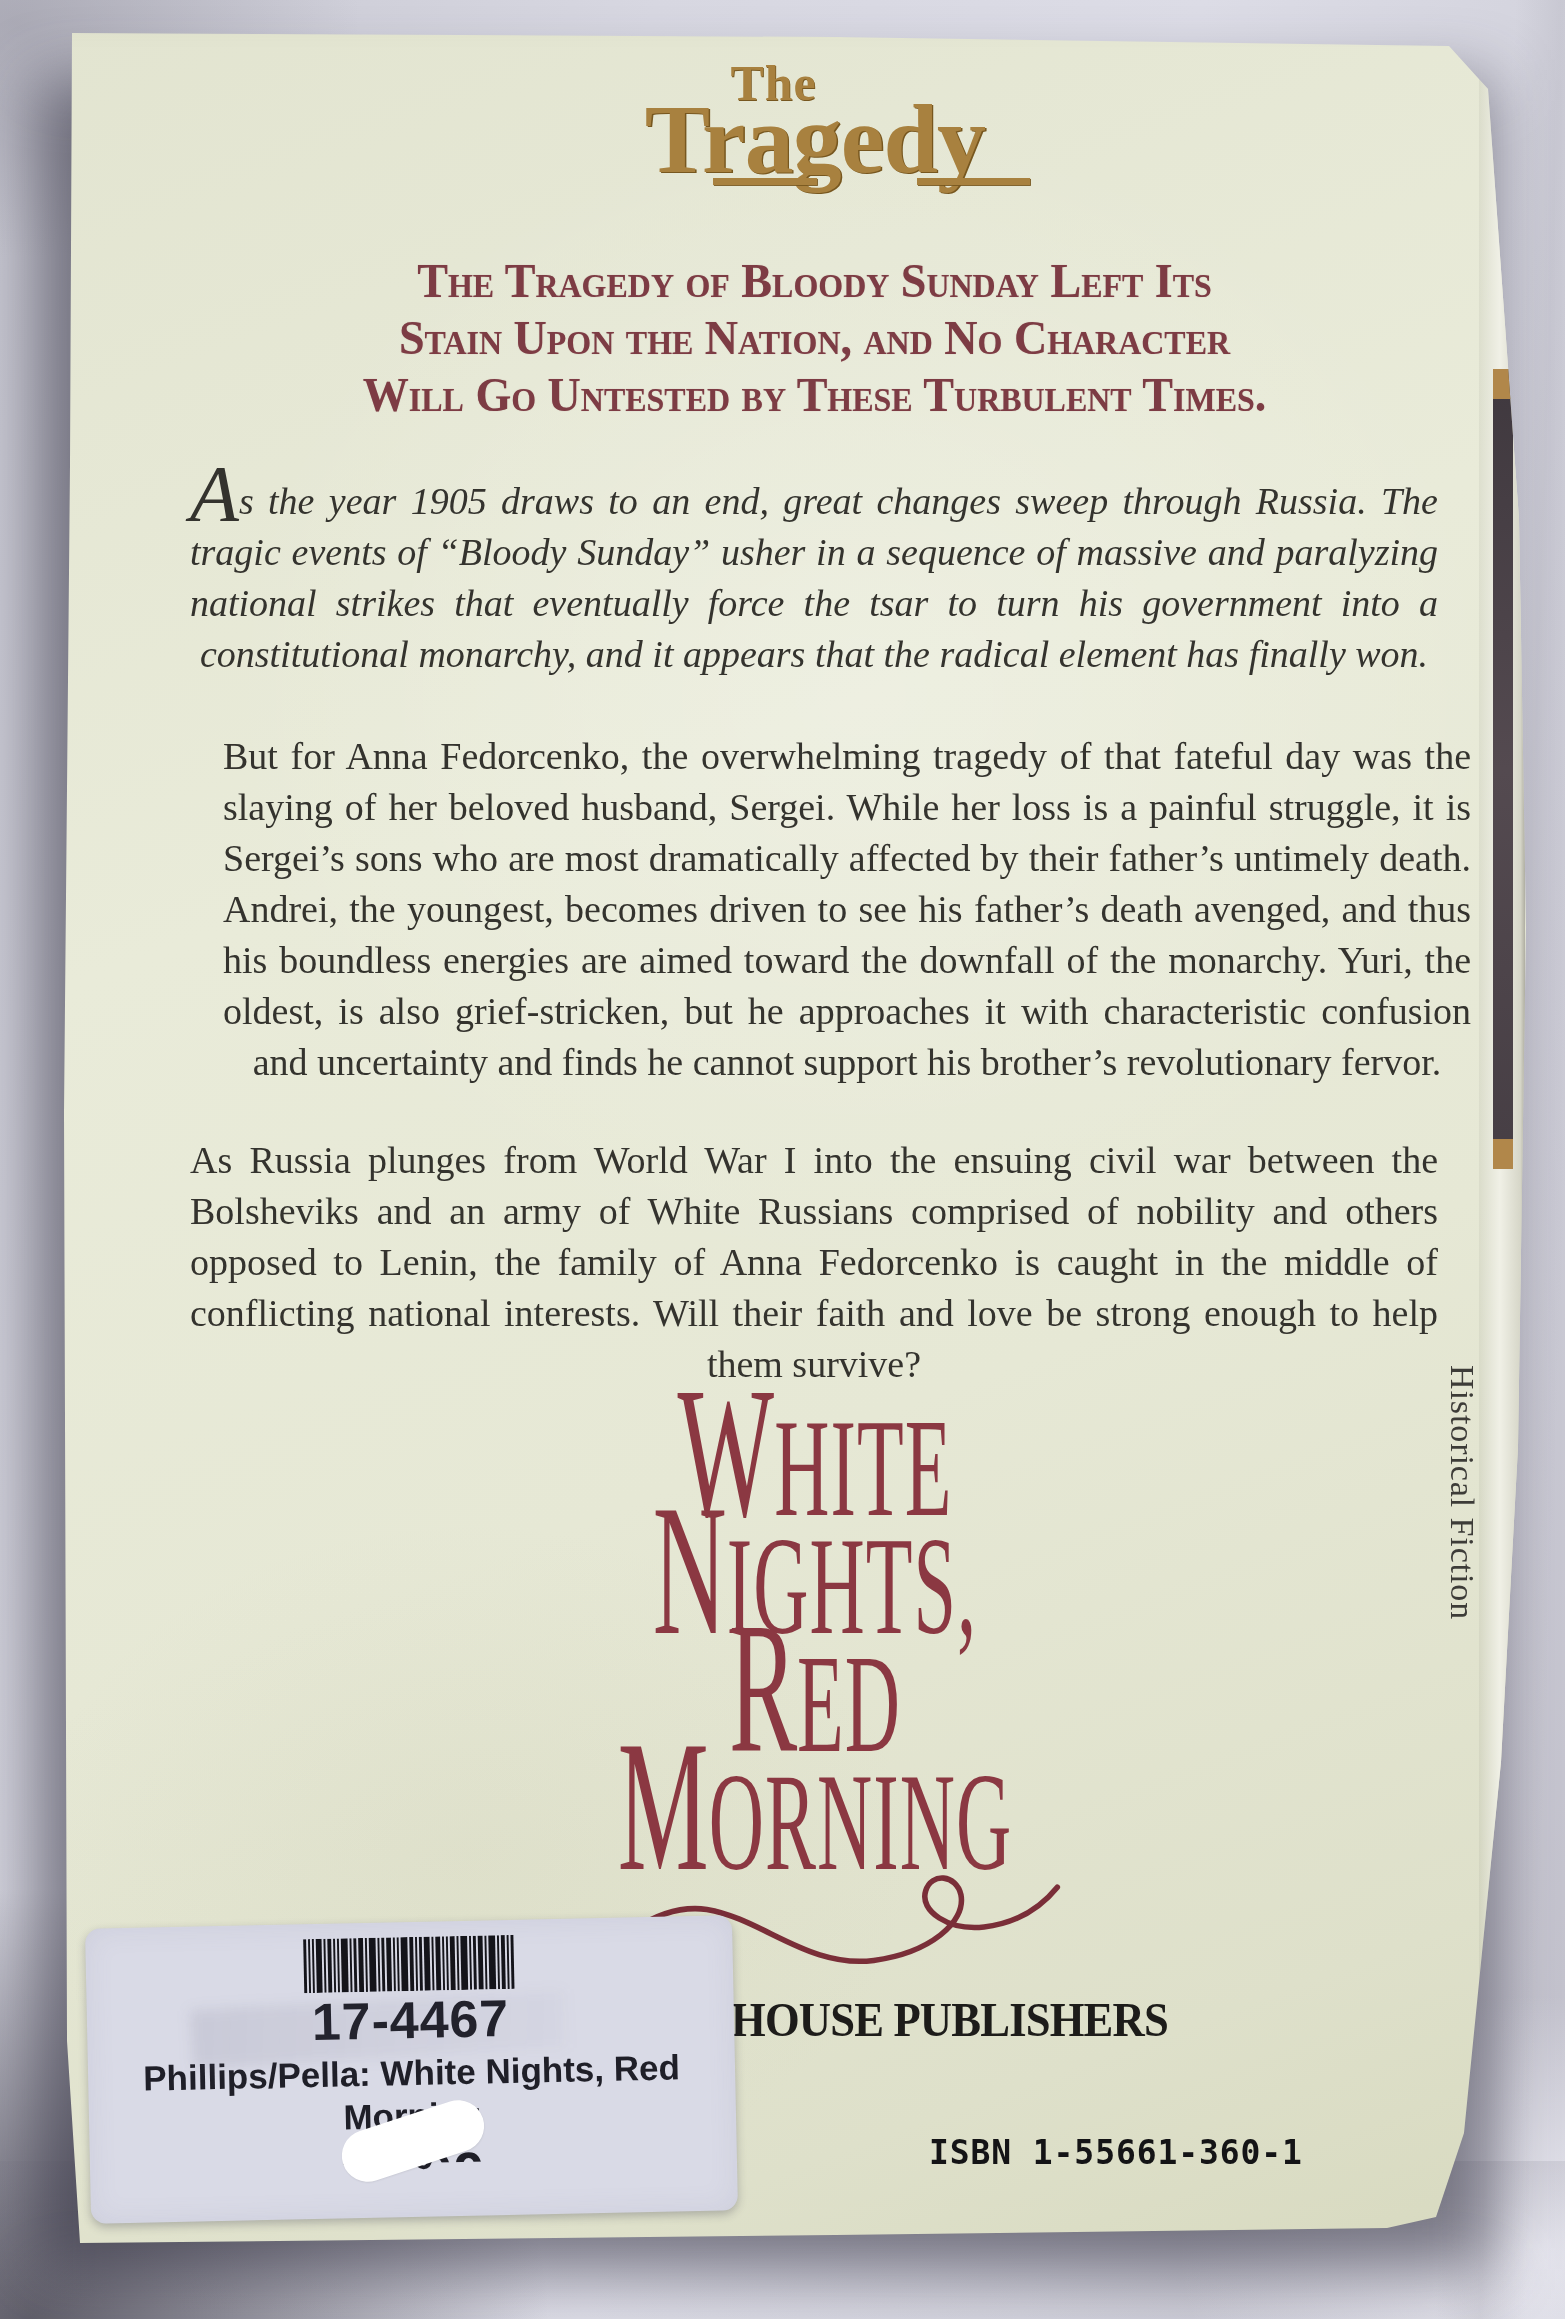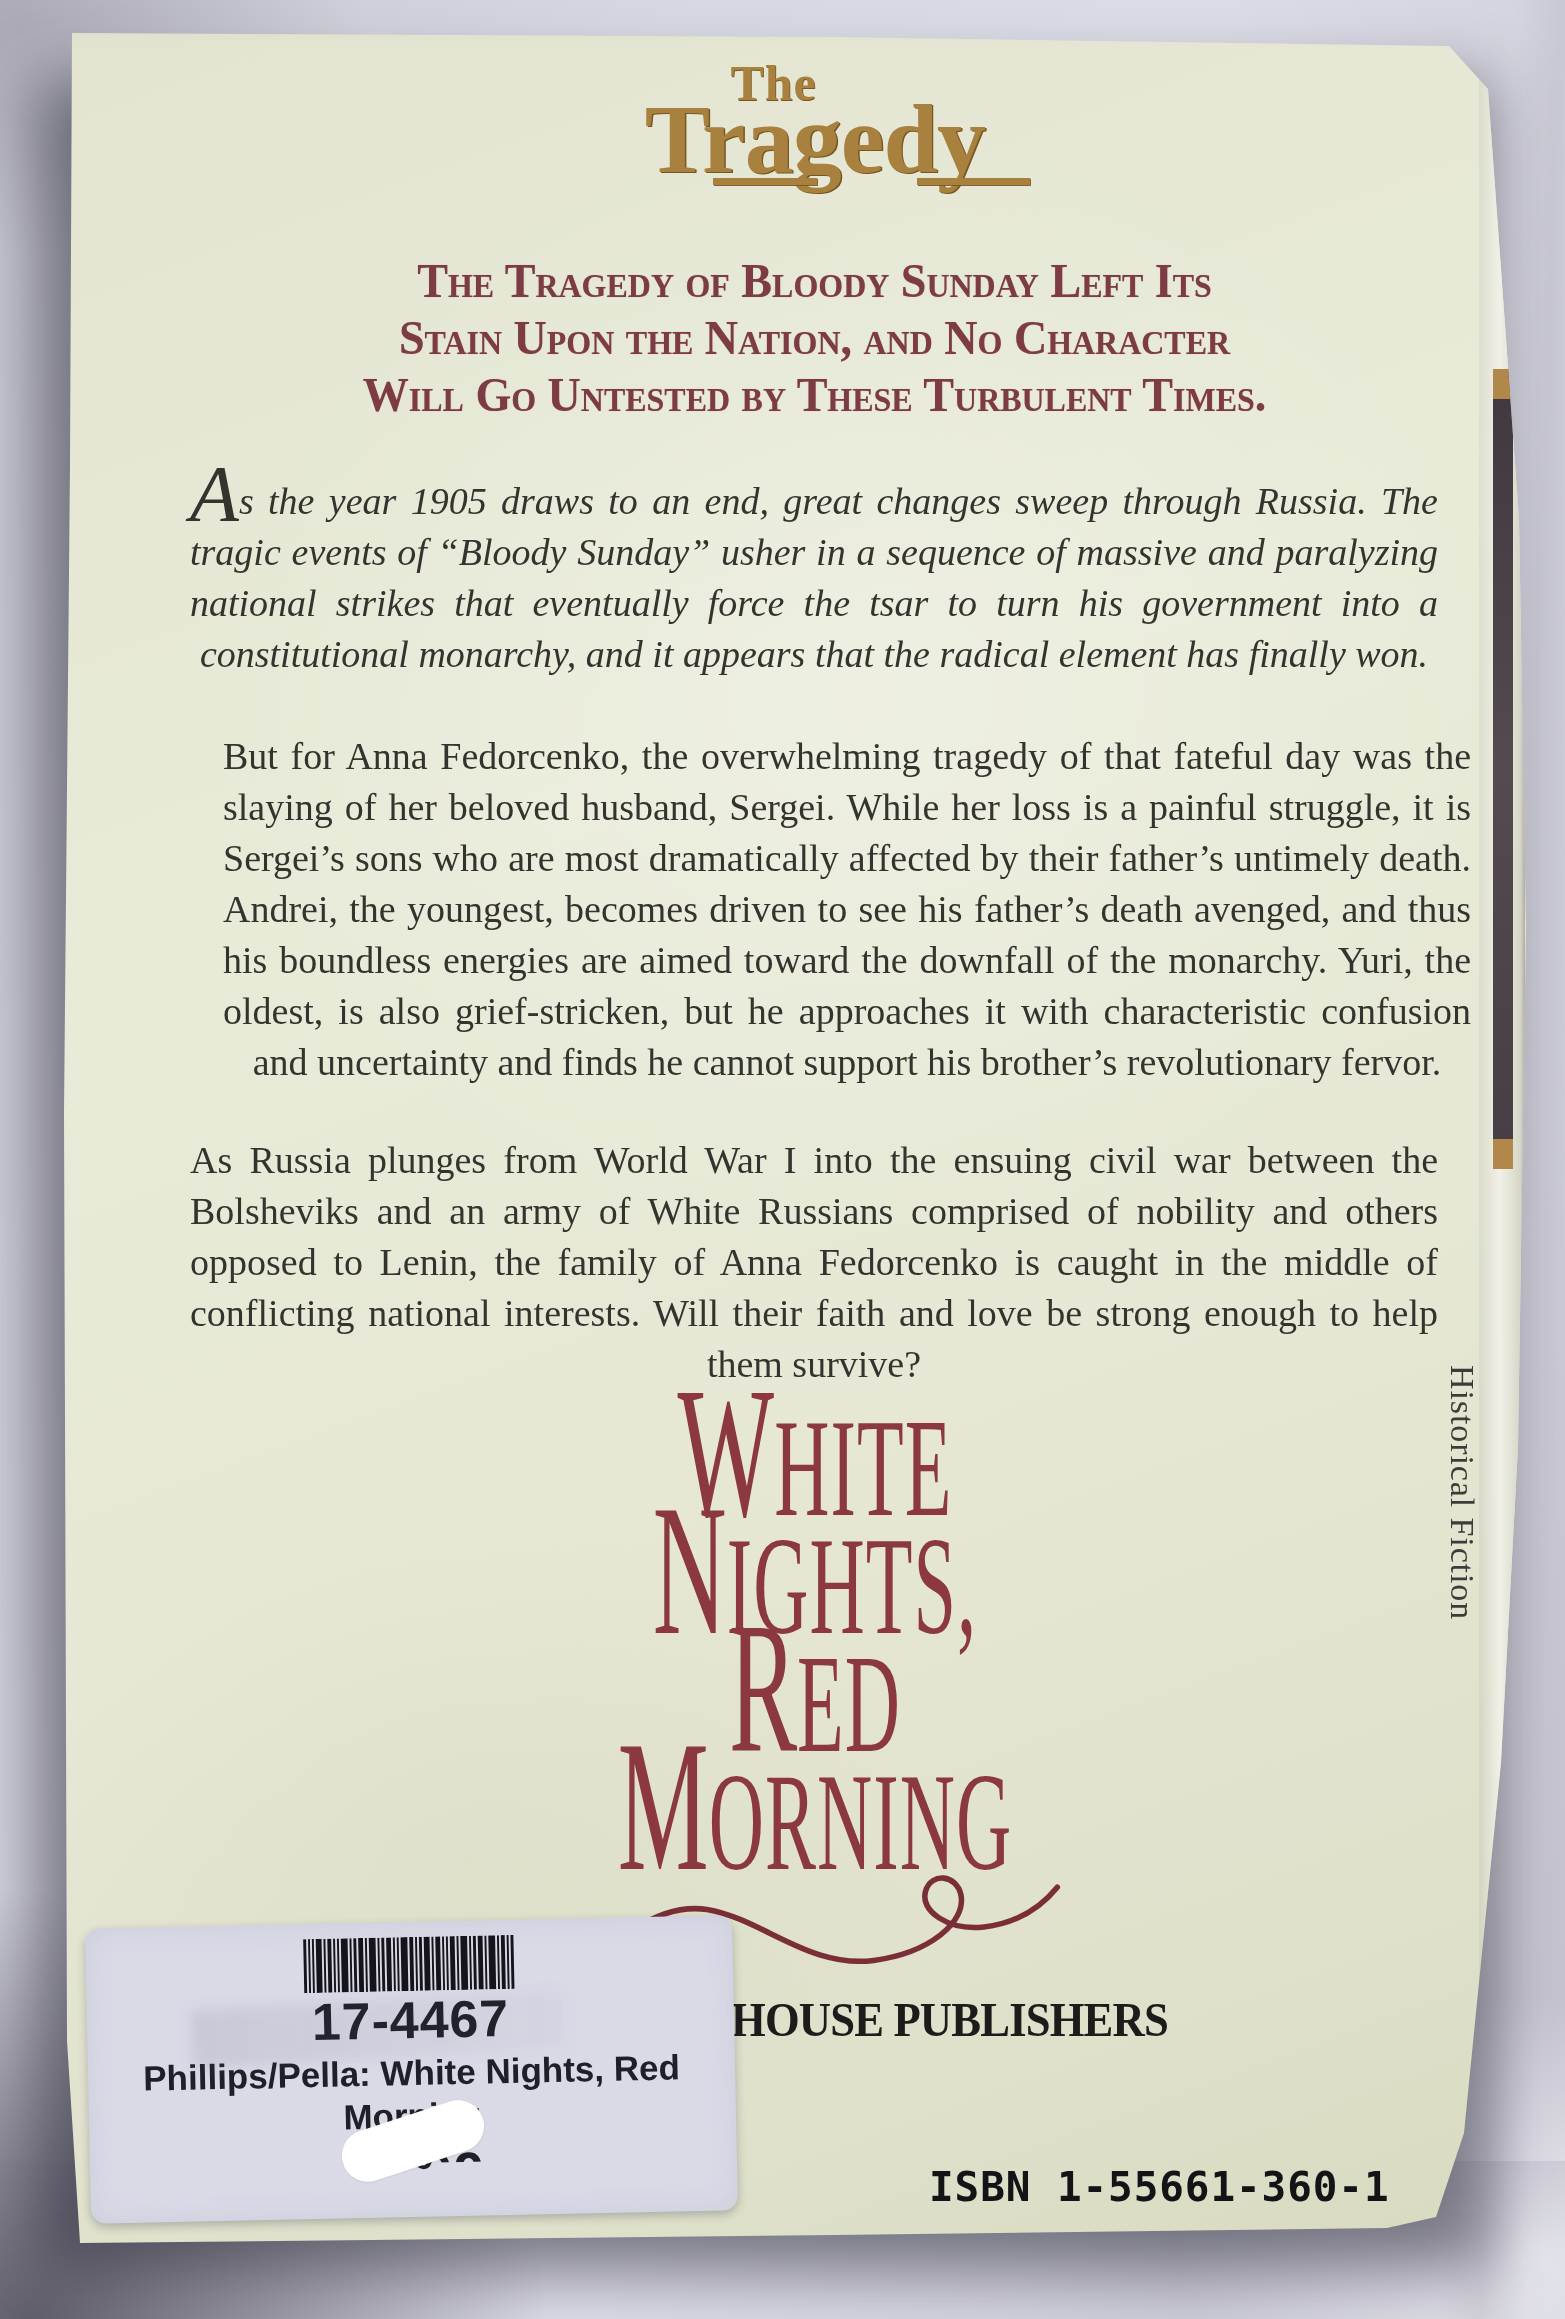--- a/index.html
+++ b/index.html
@@ -71,21 +71,21 @@
   .title-line .rest{font-size:139px;letter-spacing:1.9px;}
 
   .flourish{position:absolute;left:566px;top:1837px;}
 
   
   .pub-name{position:absolute;left:731px;top:1992px;font-size:48px;font-weight:bold;color:#1d1c1a;
     letter-spacing:-0.9px;transform:scaleX(.93);transform-origin:0 0;white-space:nowrap;}
   .pub-addr{position:absolute;left:736px;top:2061px;font-family:"Liberation Sans",sans-serif;
     font-size:37px;color:#26262a;letter-spacing:0.5px;white-space:nowrap;}
   .isbn{position:absolute;left:929px;top:2133px;font-family:"DejaVu Sans Mono",monospace;
-    font-weight:bold;font-size:41px;letter-spacing:0.9px;color:#141416;white-space:nowrap;margin-top:30px;}
+    font-weight:bold;font-size:33px;letter-spacing:0.9px;color:#141416;white-space:nowrap;}
 
   
   .genre{position:absolute;left:1443px;top:1365px;height:297px;writing-mode:vertical-rl;
     font-size:34px;color:#3d3c38;letter-spacing:0.9px;white-space:nowrap;}
 
   
   .sticker{position:absolute;left:88px;top:1922px;width:647px;height:295px;background:#d9dae6;
     border-radius:15px;transform:rotate(-1.2deg);transform-origin:50% 50%;
     box-shadow:0 3.7px 9.3px rgba(40,40,60,.28), inset 0 0 28px rgba(120,120,150,.12);
     font-family:"Liberation Sans",sans-serif;color:#1f1f28;text-align:center;overflow:hidden;}

